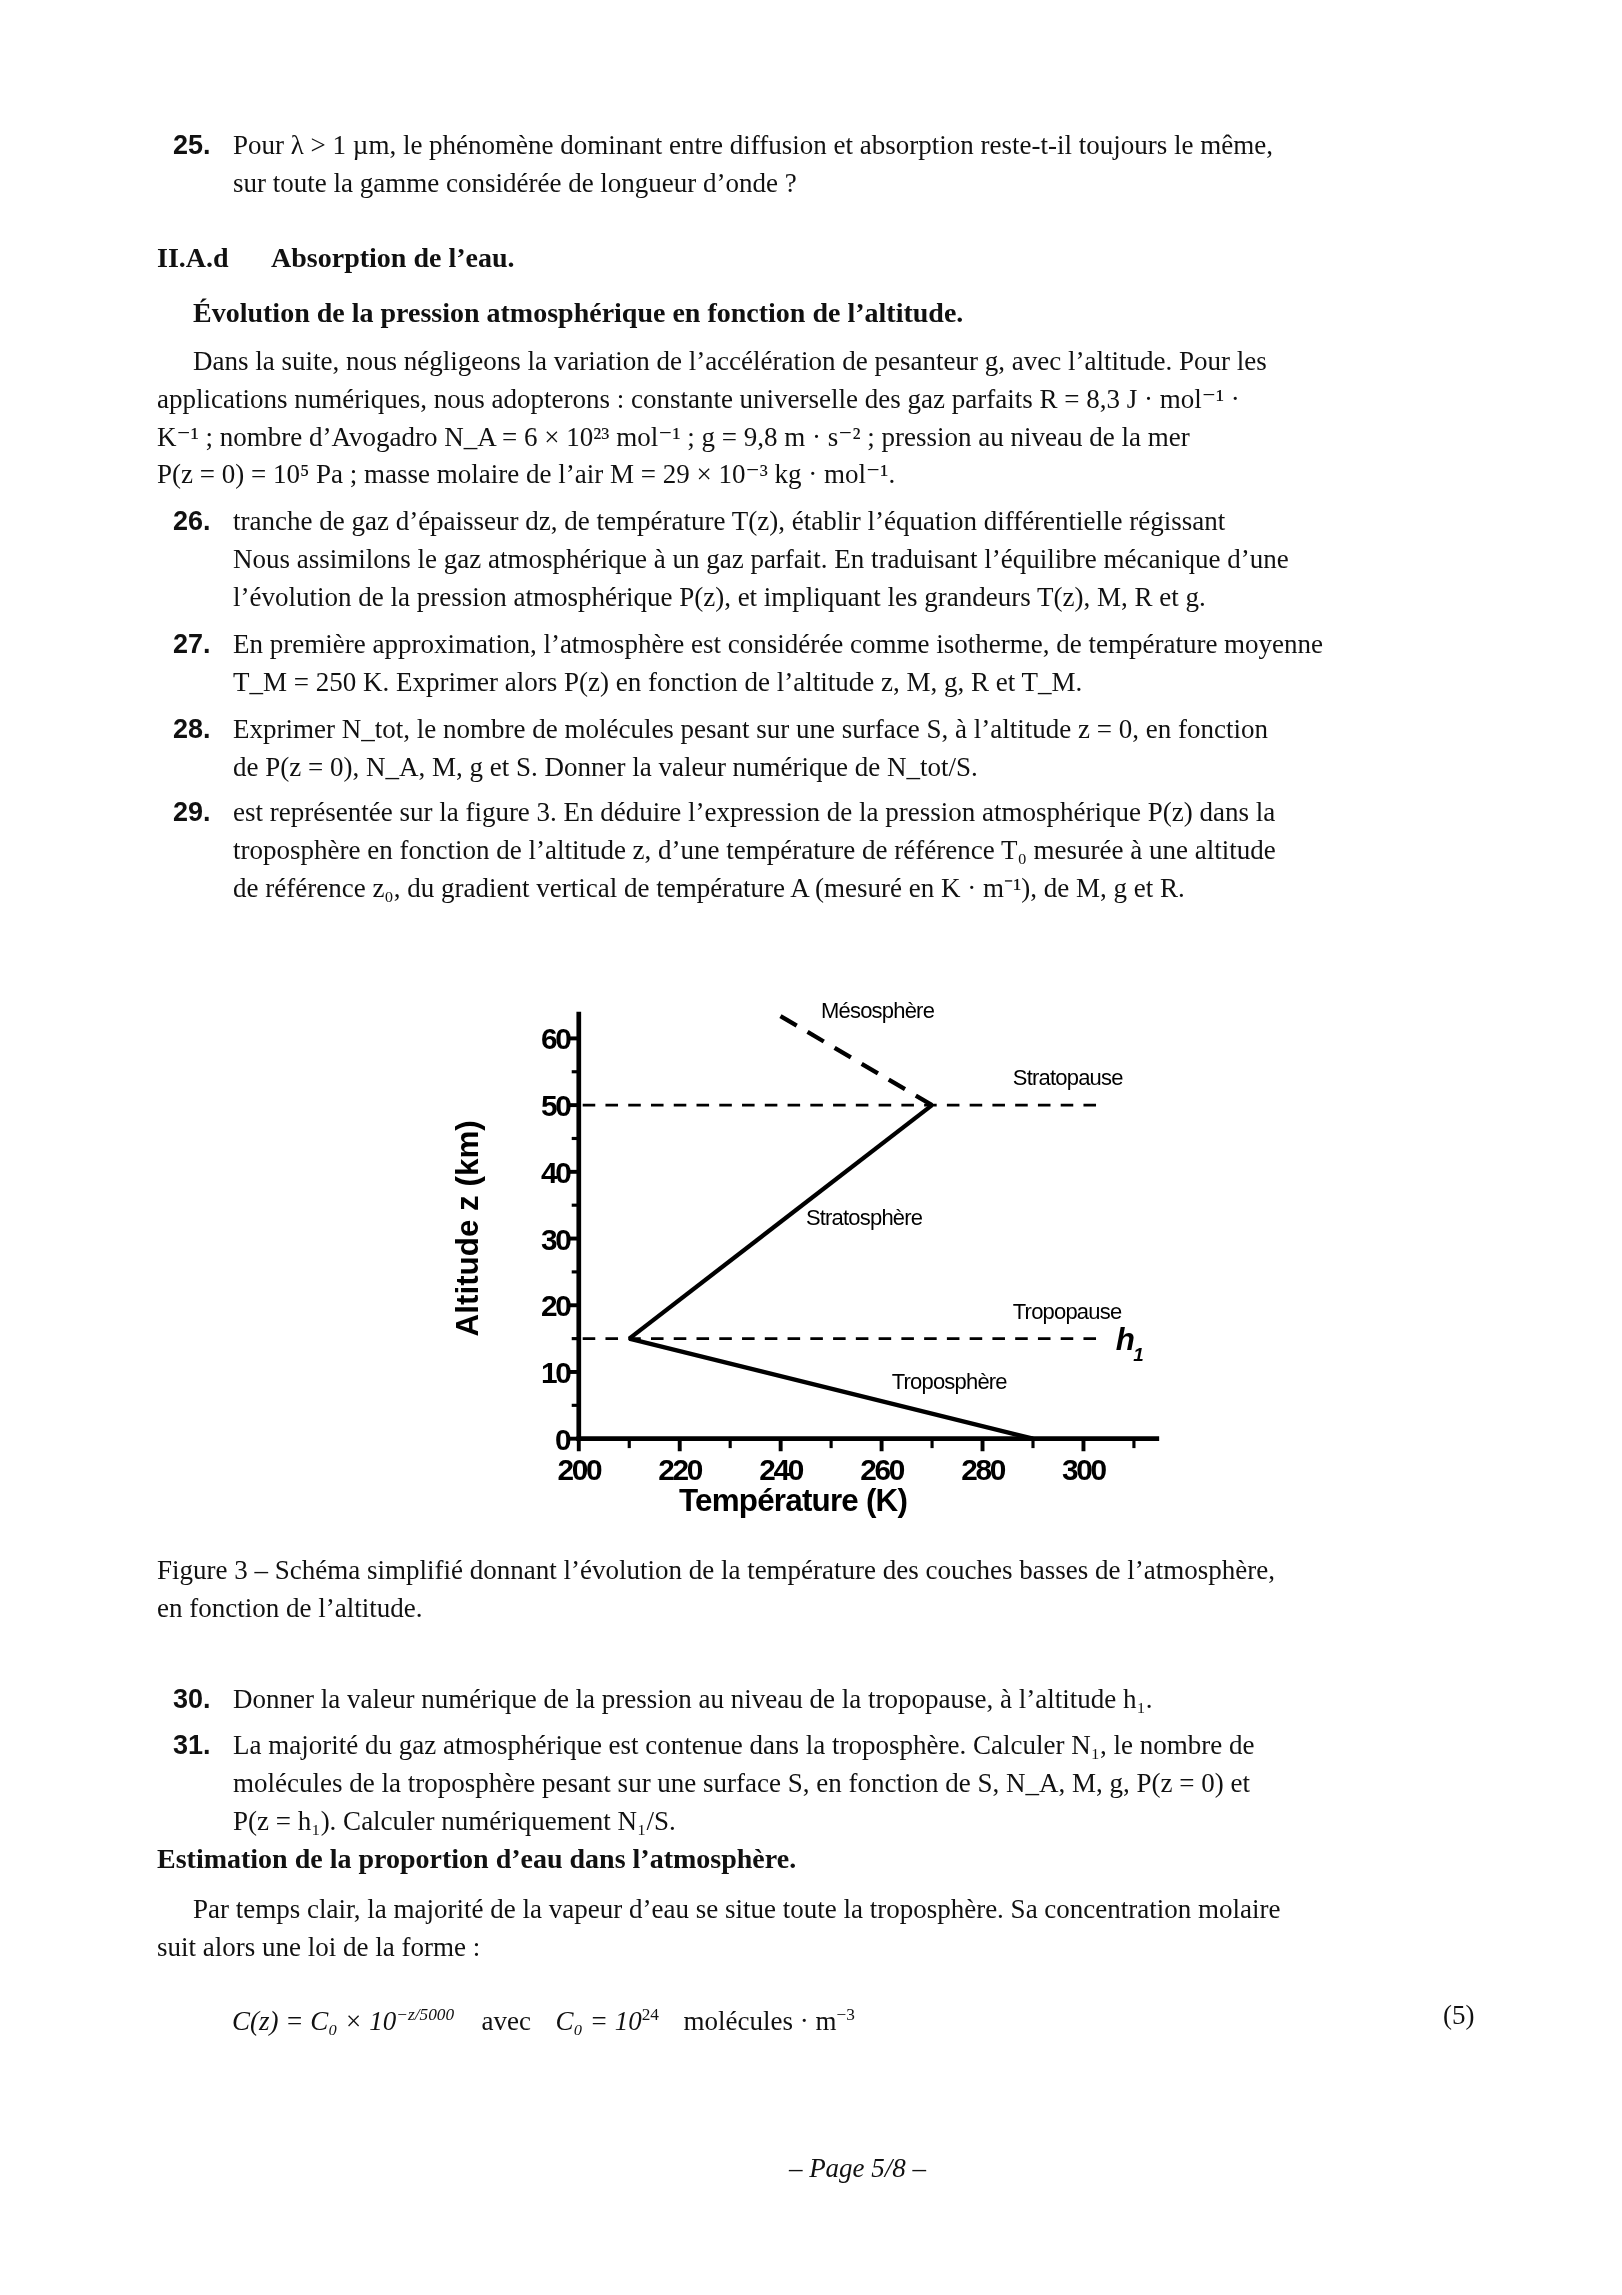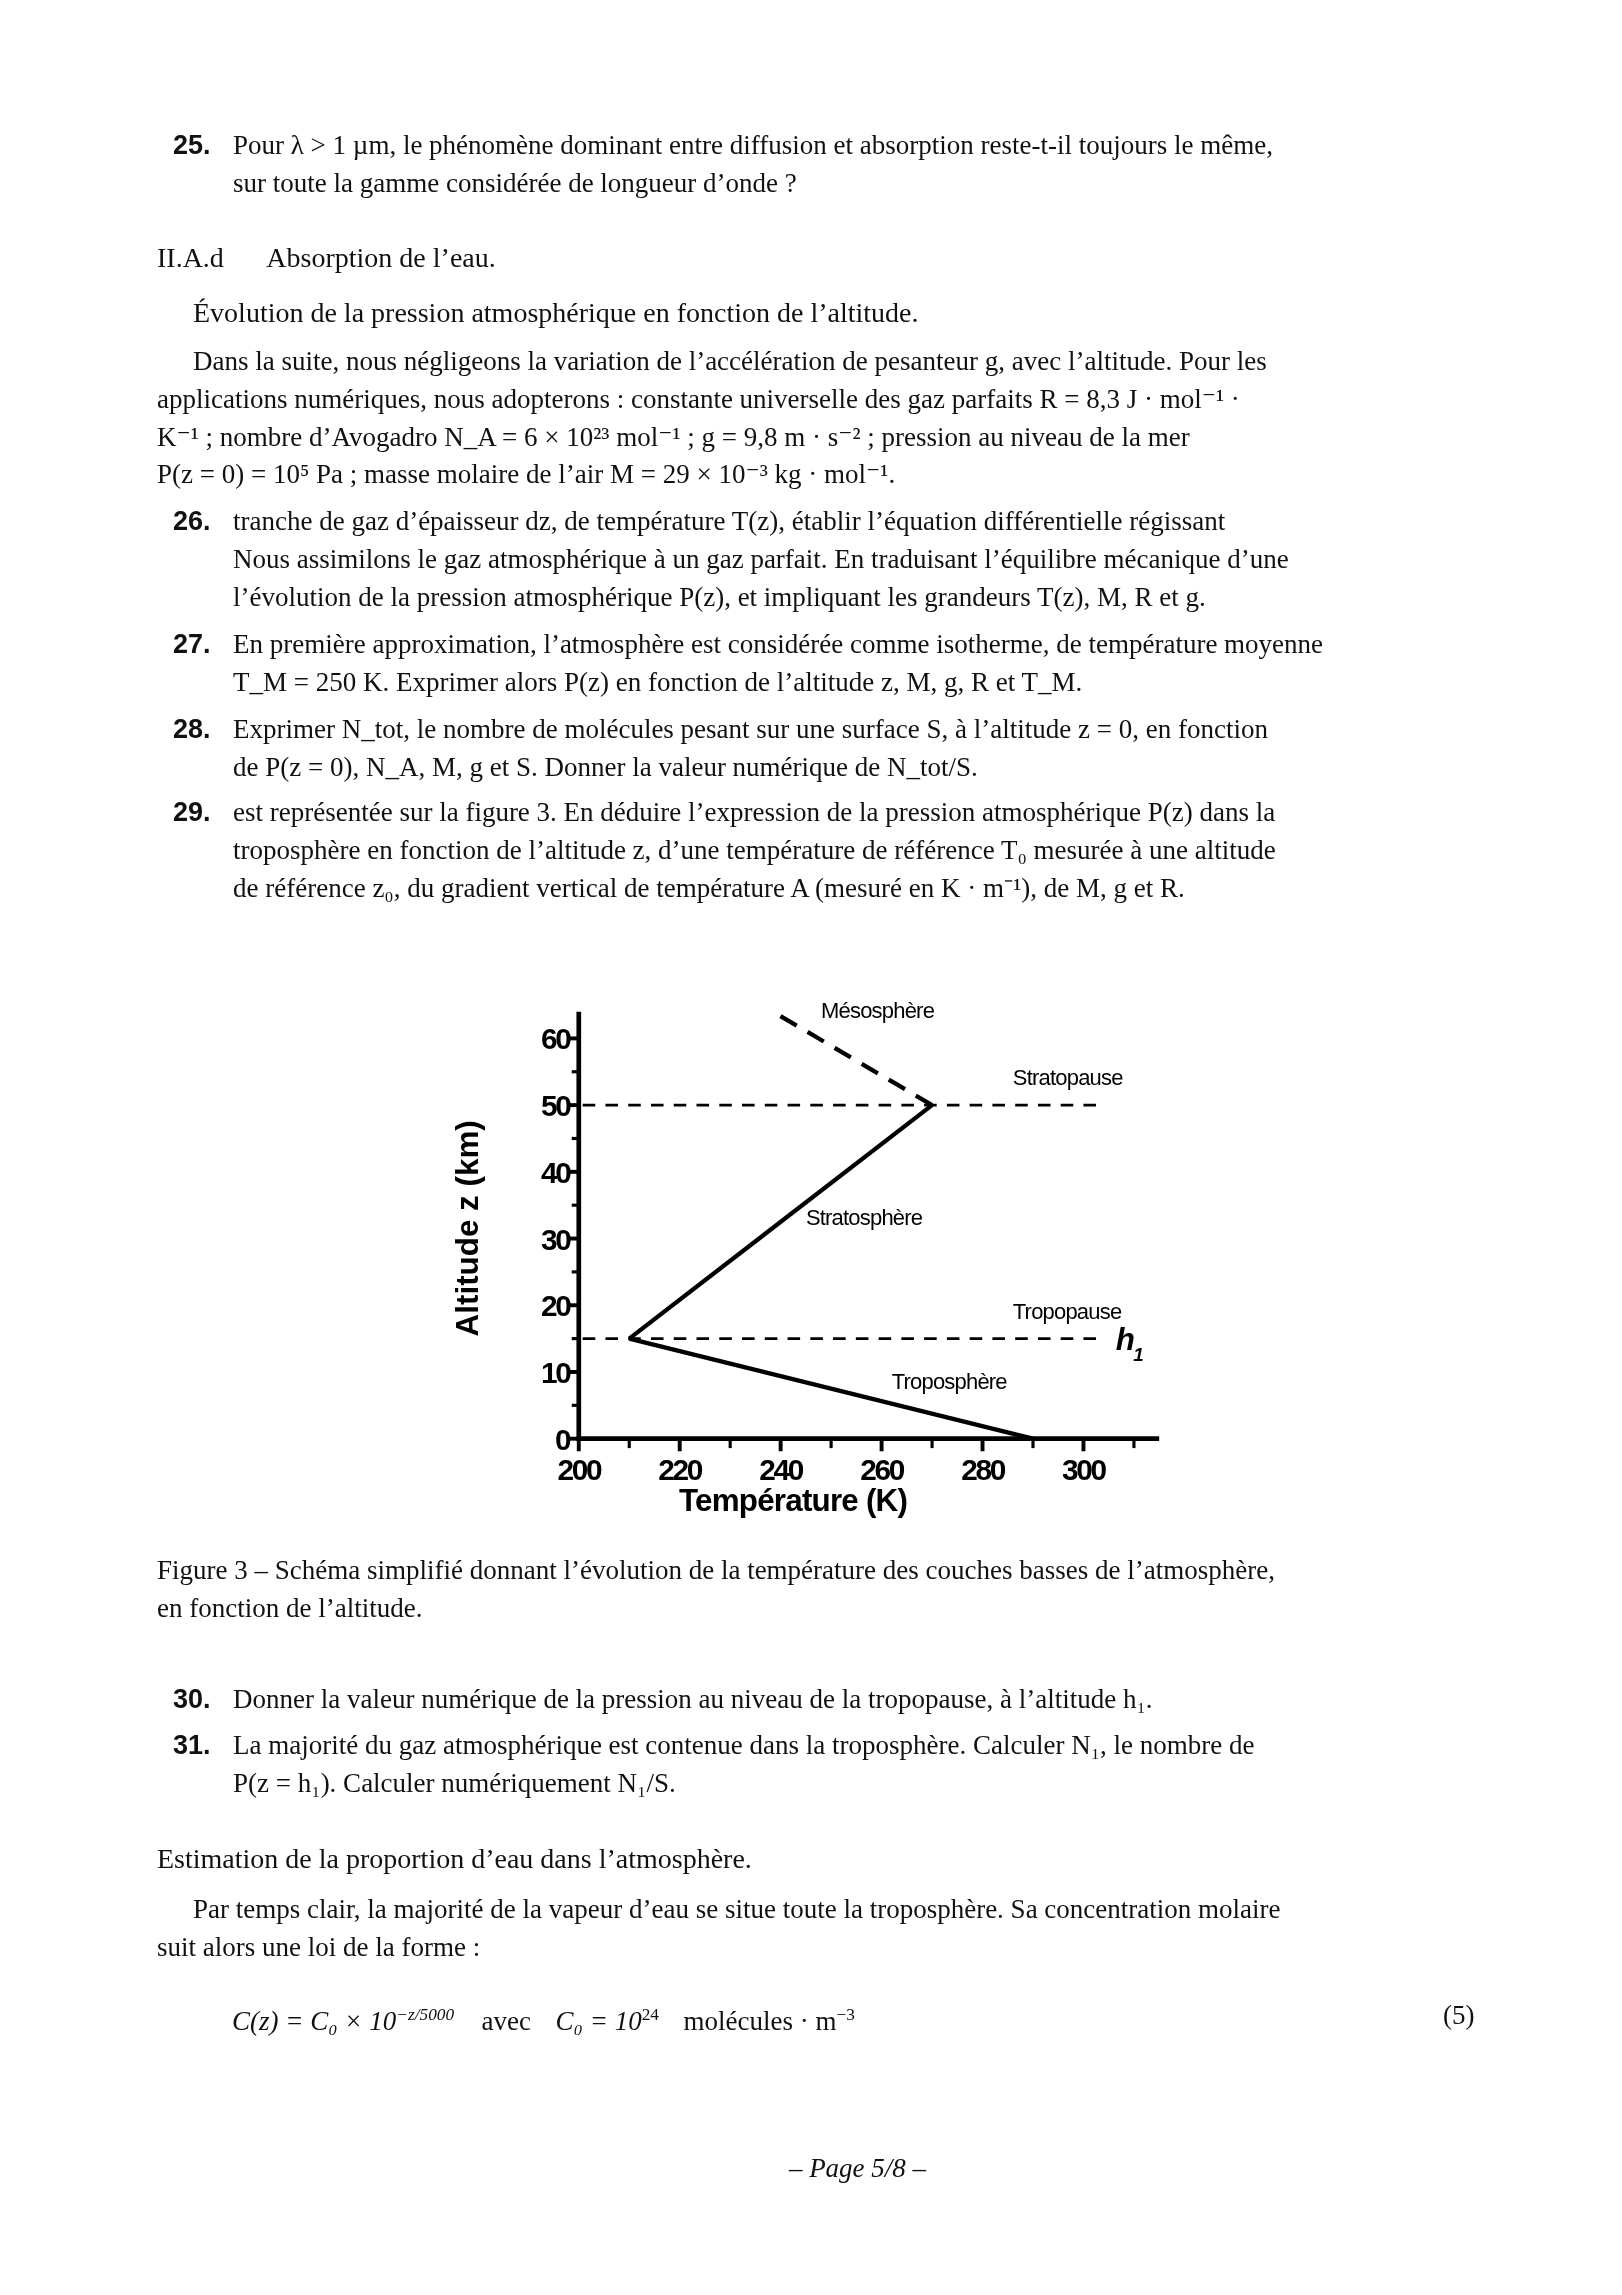--- a/index.html
+++ b/index.html
@@ -11,21 +11,21 @@
   .page { position: absolute; left: 0; top: 0; width: 1623px; height: 2295px; }
   .txt {
     position: absolute; font-family: "Liberation Serif", "DejaVu Serif", serif;
     font-size: 27px; line-height: 38px; color: #111; white-space: nowrap;
   }
   .num { font-weight: bold; }
   .q { position: absolute; left: 173px; width: 1303px; }
   .q .num { position: absolute; left: 0; top: 0; font-family: Liberation Sans, sans-serif; font-size: 27px; line-height: 38px; font-weight: bold; }
   .q .body { position: absolute; left: 60px; width: 1248px; font-family: "Liberation Serif", serif; font-size: 27px; line-height: 38px; text-align: justify; white-space: normal; }
   .q .body span.line { display: block; white-space: nowrap; }
-  .h-section { font-weight: normal; font-size: 28px; }
+  .h-section { font-weight: bold; font-size: 28px; }
   .caption { font-size: 27px; }
   .footer { font-style: italic; }
   svg text { font-family: "Liberation Sans", "DejaVu Sans", sans-serif; }
 </style>
 </head>
 <body>
 
 <div class="page">
 
   <div class="q" style="top:126px;">
@@ -153,20 +153,21 @@
     <span class="num">30.</span>
     <div class="body">
       <span class="line">Donner la valeur numérique de la pression au niveau de la tropopause, à l’altitude h₁.</span>
     </div>
   </div>
 
   <div class="q" style="top:1726px;">
     <span class="num">31.</span>
     <div class="body">
       <span class="line">La majorité du gaz atmosphérique est contenue dans la troposphère. Calculer N₁, le nombre de</span>
+      <span class="line">molécules de la troposphère pesant sur une surface S, en fonction de S, N_A, M, g, P(z = 0) et</span>
       <span class="line">P(z = h₁). Calculer numériquement N₁/S.</span>
     </div>
   </div>
 
   <div class="txt h-section" style="left:157px; top:1840px;">Estimation de la proportion d’eau dans l’atmosphère.</div>
 
   <div>
     <div class="txt" style="left:193px; top:1890px;">Par temps clair, la majorité de la vapeur d’eau se situe toute la troposphère. Sa concentration molaire</div>
     <div class="txt" style="left:157px; top:1928px;">suit alors une loi de la forme :</div>
   </div>

